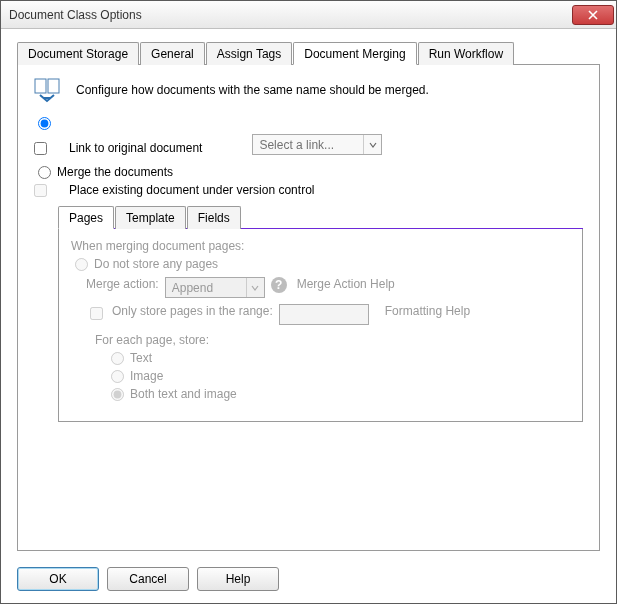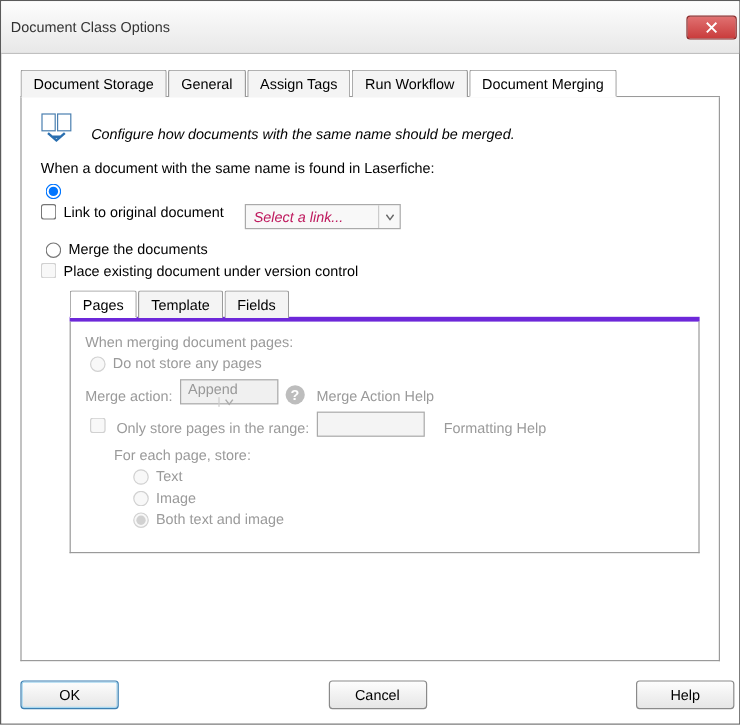--- a/index.html
+++ b/index.html
@@ -1,47 +1,47 @@
 <!DOCTYPE html>
 <html><head>
 <meta charset="utf-8">
 <style>
 * { box-sizing: border-box; font-family: "Segoe UI", Tahoma, sans-serif; font-size: 12px; }
 body { margin: 0; background: #fff; }
 .window { width: 617px; height: 604px; border: 1px solid #5a5a5a; background: #fff; display: flex; flex-direction: column; }
-.titlebar { height: 44px; background: linear-gradient(#fdfdfd, #e8e8e8); border-bottom: 1px solid #c0c0c0; display: flex; align-items: center; padding: 0 2px 0 8px; }
+.titlebar { height: 28px; background: linear-gradient(#fdfdfd, #e8e8e8); border-bottom: 1px solid #c0c0c0; display: flex; align-items: center; padding: 0 2px 0 8px; }
 .titlebar-text { flex: 1; color: #333; }
 .close-btn { width: 42px; height: 20px; background: linear-gradient(#e07070, #c93c3c); border: 1px solid #8a2a2a; border-radius: 3px; display: flex; align-items: center; justify-content: center; color: #fff; cursor: pointer; }
 .close-btn svg { width: 10px; height: 10px; }
 .content { flex: 1; padding: 12px 16px 8px 16px; display: flex; flex-direction: column; }
 .tabstrip { display: flex; border-bottom: 1px solid #9a9a9a; }
 .tab { padding: 4px 10px 3px 10px; border: 1px solid #9a9a9a; border-bottom: none; background: #f4f4f4; margin-right: 1px; position: relative; top: 1px; cursor: pointer; border-radius: 2px 2px 0 0; }
 .tab.active { background: #fff; border-bottom: 1px solid #fff; top: 1px; z-index: 2; }
 .tab-body { border: 1px solid #9a9a9a; border-top: none; flex: 1; padding: 12px 16px; background: #fff; }
-.intro { display: flex; align-items: flex-end; gap: 10px; margin-bottom: 14px; font-style: italic; }
+.intro { display: flex; align-items: center; gap: 10px; margin-bottom: 14px; }
 .intro-icon { width: 32px; height: 26px; }
 .section-label { margin: 6px 0 6px 0; }
 .radio-row { display: flex; align-items: center; gap: 6px; margin: 4px 0 4px 4px; }
 .radio-row input[type=radio] { margin: 0; }
 .indent1 { margin-left: 24px; }
 .indent2 { margin-left: 40px; }
-.cb-row { display: flex; align-items: flex-start; gap: 6px; margin: 4px 0; }
+.cb-row { display: flex; align-items: flex-end; gap: 22px; margin: 4px 0; }
 .cb-row input[type=checkbox] { margin: 0; }
 .combo { display: inline-flex; align-items: center; border: 1px solid #aaa; background: #f8f8f8; height: 21px; }
-.combo .combo-text { padding: 0 6px; font-style: italic; color: #be185d; min-width: 110px; }
+.combo .combo-text { padding: 0 6px; color: #737373; min-width: 110px; }
 .combo .combo-arrow { width: 18px; height: 100%; border-left: 1px solid #ccc; display: flex; align-items: center; justify-content: center; }
-.combo.disabled { background: #f0f0f0; color: #999; flex-direction: column; }
+.combo.disabled { background: #f0f0f0; color: #999; }
 .combo.disabled .combo-text { color: #999; font-style: normal; }
-.inner-tabstrip { display: flex; border-bottom: 4px solid #6d28d9; margin-top: 8px; }
+.inner-tabstrip { display: flex; border-bottom: 1px solid #6d28d9; margin-top: 8px; }
 .inner-tab-body { border: 1px solid #9a9a9a; border-top: none; padding: 10px 12px 16px 12px; }
 .disabled-text { color: #9a9a9a; }
 .help-icon { width: 16px; height: 16px; border-radius: 50%; background: #bdbdbd; color: #fff; display: inline-flex; align-items: center; justify-content: center; font-weight: bold; margin-right: 4px; }
-.row-inline { display: flex; align-items: flex-end; gap: 6px; margin: 6px 0; }
+.row-inline { display: flex; align-items: flex-start; gap: 6px; margin: 6px 15px; }
 .textbox { border: 1px solid #aaa; height: 21px; width: 90px; background: #f4f4f4; }
-.buttons { display: flex; justify-content: space-between; gap: 8px; padding: 8px 4px 12px 16px; }
+.buttons { display: flex; justify-content: flex-start; gap: 8px; padding: 8px 4px 12px 16px; }
 .btn { min-width: 82px; height: 24px; border: 1px solid #8a8a8a; background: linear-gradient(#fdfdfd, #e6e6e6); border-radius: 3px; cursor: pointer; padding: 0 14px; }
 .btn.default { border: 1px solid #3c7fb1; box-shadow: 0 0 0 1px #a8d8f0 inset; }
 svg.chev { width: 8px; height: 8px; }
 </style>
 </head>
 <body>
 
 <div class="window">
   <div class="titlebar">
     <span class="titlebar-text">Document Class Options</span>
@@ -50,36 +50,35 @@
           <path d="M1 1 L9 9 M9 1 L1 9" stroke="#fff" stroke-width="1.6"></path>
         </svg>
     </div>
   </div>
 
   <div class="content">
     <div class="tabstrip">
       <div class="tab">Document Storage</div>
       <div class="tab">General</div>
       <div class="tab">Assign Tags</div>
+      <div class="tab active">Document Merging</div>
       <div class="tab">Run Workflow</div>
-      <div class="tab active">Document Merging</div>
     </div>
 
     <div class="tab-body">
       <div class="intro">
         <svg class="intro-icon" viewBox="0 0 32 26">
           <rect x="1" y="2" width="11" height="14" fill="#fff" stroke="#4a7fb0"></rect>
           <rect x="14" y="2" width="11" height="14" fill="#fff" stroke="#4a7fb0"></rect>
           <path d="M6 18 L13 24 L20 18" fill="none" stroke="#2a6fb0" stroke-width="2"></path>
           <path d="M10 21 L16 21" stroke="#2a6fb0" stroke-width="2"></path>
         </svg>
         <span>Configure how documents with the same name should be merged.</span>
       </div>
 
-      <div class="section-label">When a document with the same name is found in Laserfiche:</div>
 
       <div class="radio-row">
         <input type="radio" name="mainopt" checked="" style="">
       </div>
 
       <div class="cb-row indent1">
         <input type="checkbox" style="">
         <span>Link to original document</span>
         <span style="width:6px"></span>
         <div class="combo">

